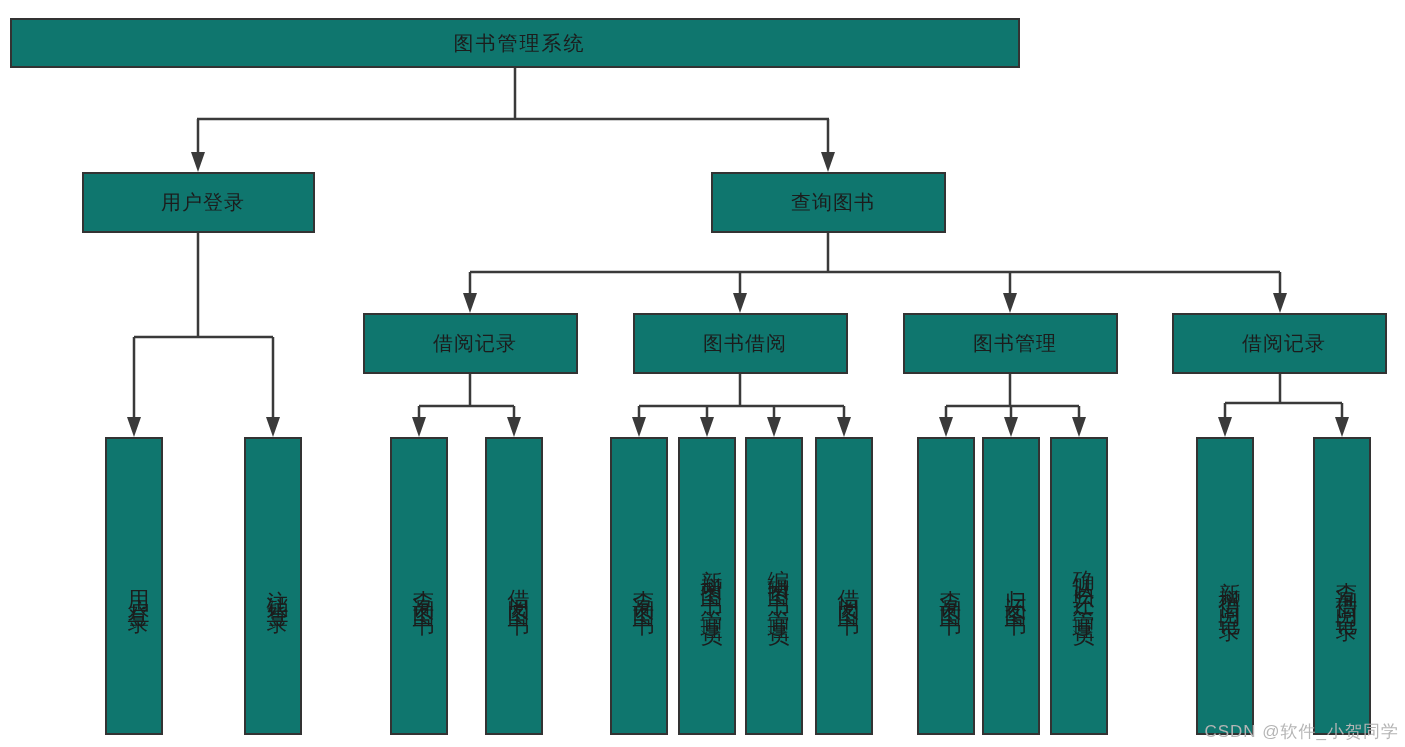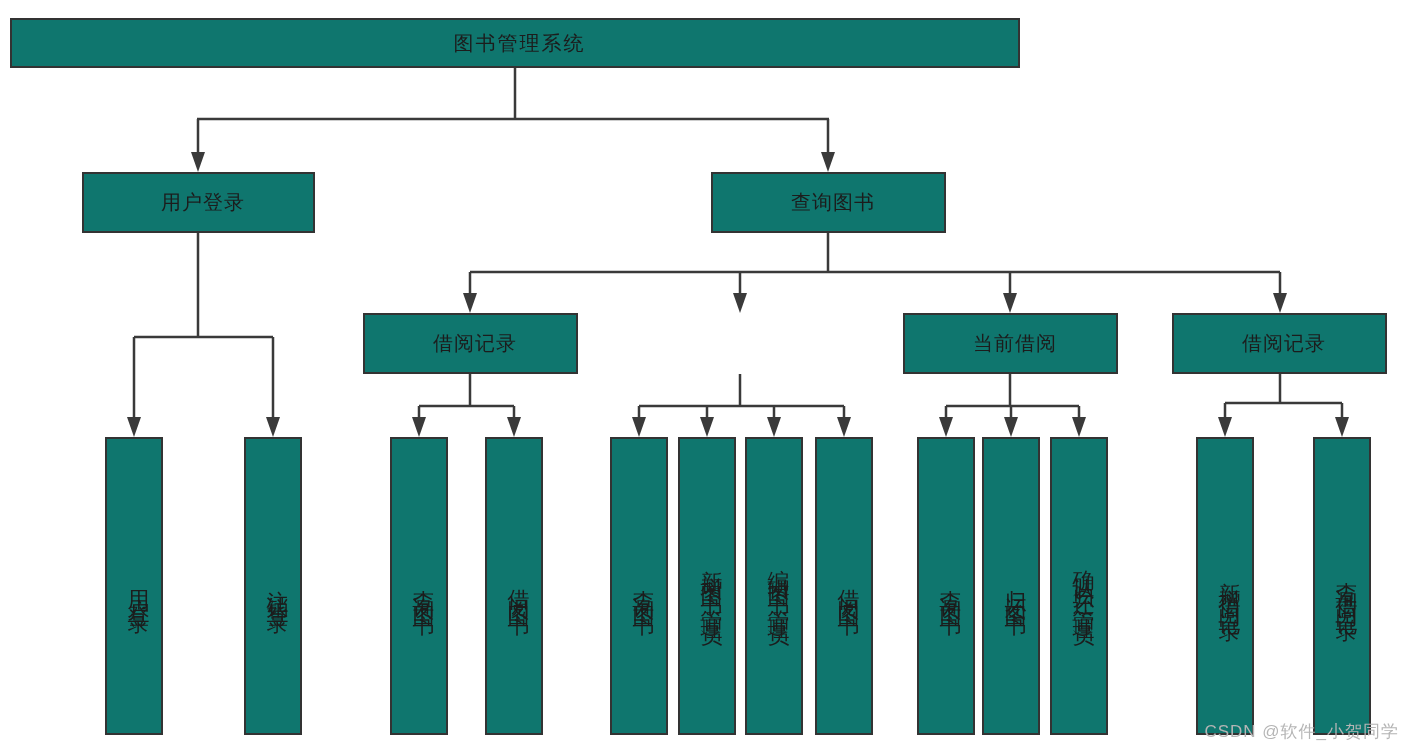--- a/index.html
+++ b/index.html
@@ -107,22 +107,25 @@
   <div class="box hbox" style="left:82px;top:172px;width:233px;height:61px;">
     <span>用户登录</span>
   </div>
   <div class="box hbox" style="left:711px;top:172px;width:235px;height:61px;">
     <span>查询图书</span>
   </div>
 
   <div class="box hbox" style="left:363px;top:313px;width:215px;height:61px;">
     <span>借阅记录</span>
   </div>
+  <div class="box hbox" style="left:633px;top:313px;width:215px;height:61px;">
+    <span>图书借阅</span>
+  </div>
   <div class="box hbox" style="left:903px;top:313px;width:215px;height:61px;">
-    <span>当前借阅</span>
+    <span>图书管理</span>
   </div>
   <div class="box hbox" style="left:1172px;top:313px;width:215px;height:61px;">
     <span>借阅记录</span>
   </div>
 
   <div class="box vbox" style="left:105px;top:437px;width:58px;height:298px;">
     <span>用户登录</span>
   </div>
   <div class="box vbox" style="left:244px;top:437px;width:58px;height:298px;">
     <span>注销登录</span>

